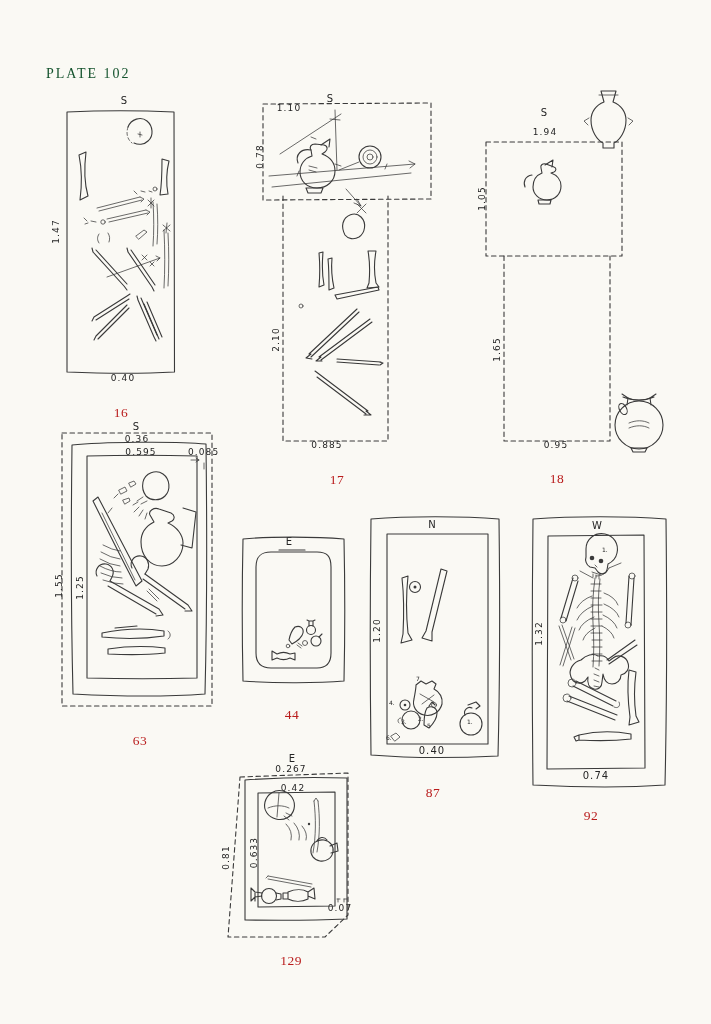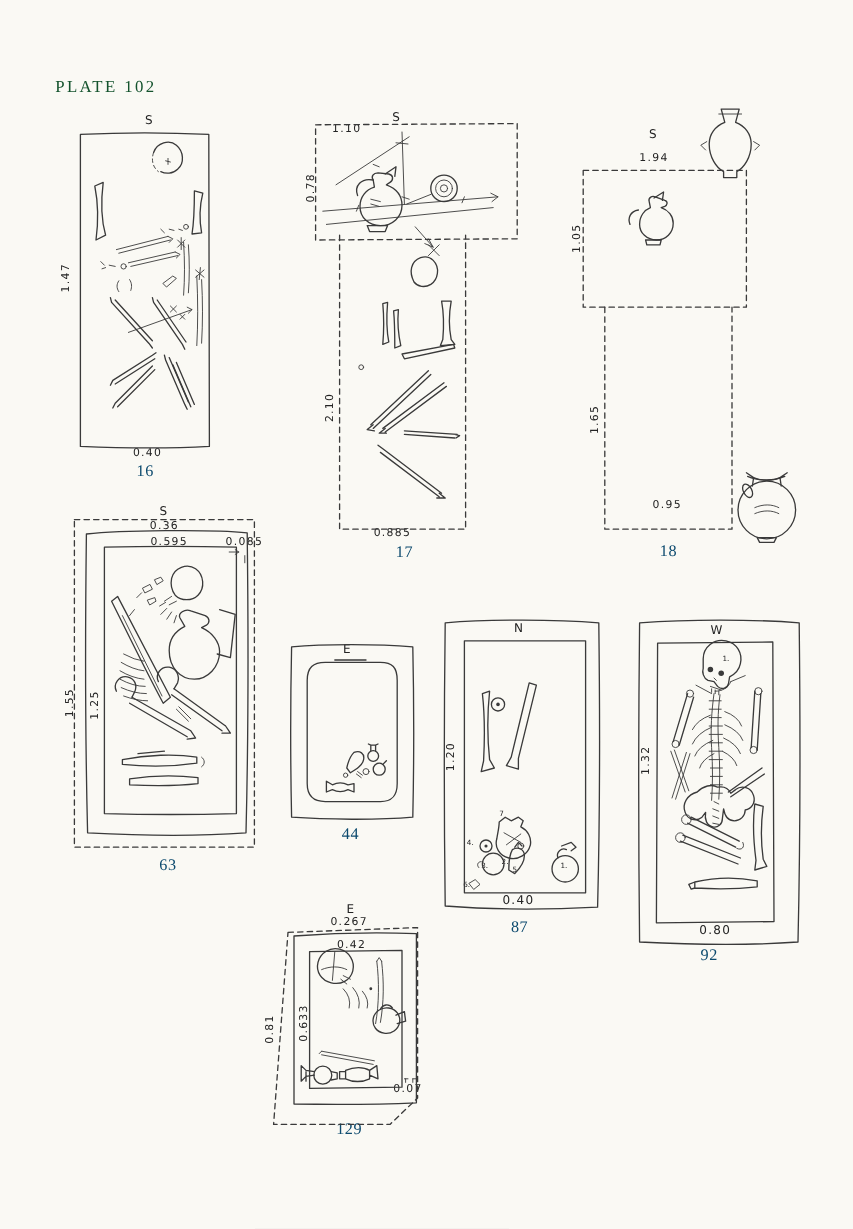--- a/index.html
+++ b/index.html
@@ -27,22 +27,22 @@
   .dim.v { transform: rotate(-90deg); width: 36px; height: 11px; }
   .onum {
     position: absolute;
     font-family: "DejaVu Sans", sans-serif;
     font-size: 10px; color:#242424; text-align: center;
     width: 14px; line-height: 11px;
   }
   .gnum {
     position: absolute;
     font-family: "Liberation Serif", serif;
-    font-size: 13.5px; color:#0c4a6e; text-align: center;
-    width: 46px; letter-spacing: 0.5px; line-height: 14px;
+    font-size: 13.5px; color:#b91c1c; text-align: center;
+    width: 46px; letter-spacing: 0.5px; line-height: 14px; margin-top: 20px;
   }
   .fnum {
     position: absolute;
     font-family: "DejaVu Sans", sans-serif;
     font-size: 6px; color:#242424; line-height: 6px; letter-spacing: 0;
   }
   svg { position: absolute; overflow: visible; }
   .ln  { stroke:#3a3a3a; stroke-width:1.1; fill:none; stroke-linecap:round; stroke-linejoin:round; }
   .thin{ stroke-width:0.75; }
   .dash{ stroke-dasharray:4.5 3.5; }
@@ -145,21 +145,21 @@
         <path class="ln" d="M46,181 L95,218 M44,184 L93,221 M93,218 l5,4 -7,0 M46,181 l-4,-3"></path>
       </g>
     </svg>
   </section>
 
   <section>
     <div class="onum" style="left:537px;top:107px">S</div>
     <div class="dim" style="left:522px;top:127px;width:46px">1.94</div>
     <div class="dim v" style="left:464px;top:193px">1.05</div>
     <div class="dim v" style="left:479px;top:344px">1.65</div>
-    <div class="dim" style="left:533px;top:416px;width:46px">0.95</div>
+    <div class="dim" style="left:533px;top:440px;width:46px">0.95</div>
     <div class="gnum" style="left:534px;top:452px">18</div>
     <svg style="left:475px;top:85px" width="200" height="380" viewBox="0 0 200 380">
       <g>
         <path class="ln" d="M126,6 h15 l-3,11 c8,3 13,10 13,18 c0,11 -6,20 -12,23 l0,5 h-11 l0,-5 c-6,-3 -12,-12 -12,-23 c0,-8 5,-15 13,-18 Z"></path>
         <path class="ln thin" d="M114,33 l-5,3 4,4 M153,33 l5,3 -4,4 M124,10 h19"></path>
       </g>
       <path class="ln dash" d="M11,57 L147,57 L147,171 L11,171 Z"></path>
       <g>
         <path class="ln" d="M58,102 c0,-7 4,-12 9,-14 l-1,-5 c-1,-3 2,-5 5,-4 l8,3 c3,1 2,4 0,5 l-3,1 c6,2 10,7 10,13 c0,8 -6,14 -14,14 c-8,0 -14,-6 -14,-13 Z"></path>
         <path class="ln" d="M57,90 c-7,1 -9,7 -7,12"></path>
@@ -276,21 +276,21 @@
         <path class="ln thin" d="M28,228 l5,-3 4,4 -5,4 Z"></path>
         <circle class="ln" cx="108" cy="216" r="11"></circle>
         <path class="ln" d="M102,207 c-2,-5 3,-9 7,-7 m-4,-3 l8,-3 4,4 -4,3"></path>
       </g>
     </svg>
   </section>
 
   <section>
     <div class="onum" style="left:590px;top:520px">W</div>
     <div class="dim v" style="left:521px;top:628px">1.32</div>
-    <div class="dim" style="left:573px;top:770px;width:46px;font-size:10px">0.80</div>
+    <div class="dim" style="left:573px;top:770px;width:46px;font-size:10px">0.74</div>
     <div class="gnum" style="left:568px;top:789px">92</div>
     <div class="fnum" style="left:602px;top:547px">1.</div>
     <svg style="left:523px;top:508px" width="152" height="300" viewBox="0 0 152 300">
       <path class="ln" d="M10,11 C50,8 105,8 143,11 C144,100 144,190 142,277 C100,280 50,279 10,277 C9,190 9,100 10,11 Z"></path>
       <path class="ln" d="M25,28 L121,27 L122,260 L24,261 Z"></path>
       <g>
         <g>
           <path class="ln" d="M63,41 c0,-10 9,-17 19,-15 c9,2 14,10 12,19 c-1,5 -5,9 -9,11 l-1,6 c-1,4 -6,5 -9,2 l-3,-4 -5,-1 c-4,-2 -5,-7 -4,-10 Z"></path>
           <circle class="fill" cx="69" cy="50" r="2.3"></circle>
             <circle class="fill" cx="78" cy="53" r="2.3"></circle>

